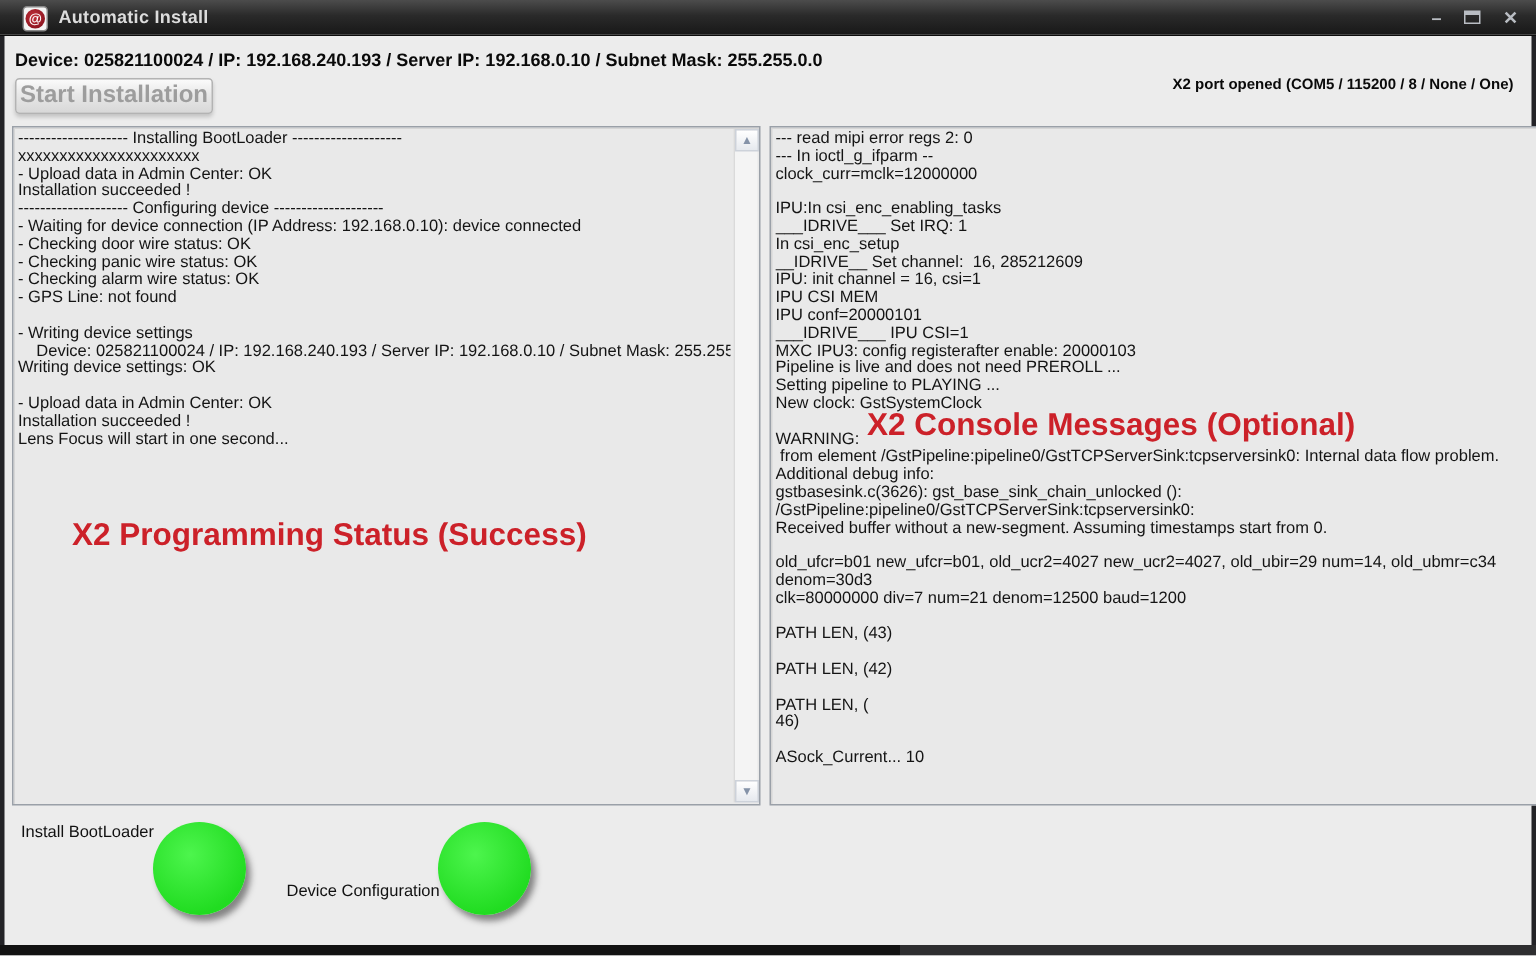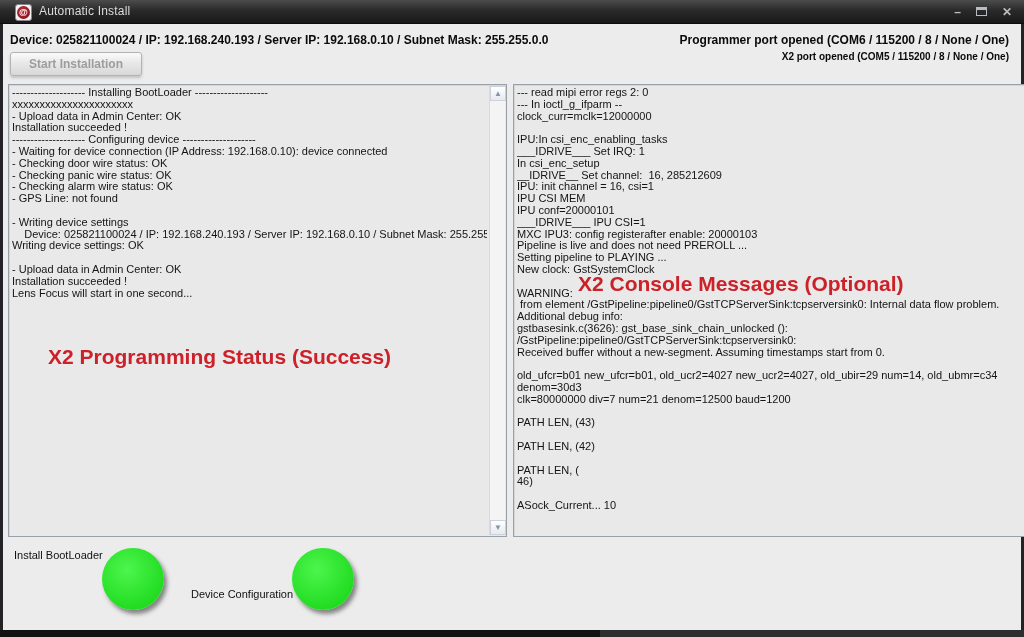--- a/index.html
+++ b/index.html
@@ -8,39 +8,39 @@
 
   .window { position:absolute; left:0; top:0; width:1024px; height:637px; }
 
   
   .titlebar { position:absolute; left:0; top:0; width:1024px; height:24px;
     background:linear-gradient(#4c4c4c, #2a2a2a 45%, #181818); border-bottom:1px solid #0c0c0c; }
   .app-icon { position:absolute; left:15px; top:4px; width:17px; height:17px; background:#f4f4f4;
     border-radius:3px; border:1px solid #888; display:flex; align-items:center; justify-content:center; }
   .app-icon .logo { width:13px; height:13px; border-radius:50%; background:radial-gradient(circle at 42% 38%, #c2313a, #8c1420 75%);
     color:#fff; font-size:9px; line-height:13px; text-align:center; font-weight:bold; }
-  .title-text { position:absolute; left:39px; top:4px; font-size:12px; color:#dcdcdc; letter-spacing:.2px; }
+  .title-text { position:absolute; left:39px; top:4px; font-size:12px; color:#dcdcdc; letter-spacing:.2px;font-weight:bold; }
   .win-controls { position:absolute; right:12px; top:0; height:24px; display:flex; align-items:center; gap:15px; }
   .win-btn { color:#b9bdc3; font-size:12px; font-weight:bold; line-height:12px; cursor:default; }
   .max-glyph { display:inline-block; width:11px; height:9px; border:1px solid #b9bdc3; border-top-width:3px; }
 
   
   .frame-left  { position:absolute; left:0; top:24px; width:3px; height:607px; background:#232327; }
   .frame-right { position:absolute; right:0; top:24px; width:3px; height:607px; background:#232327; }
   .bottom-strip-a { position:absolute; left:0; top:630px; width:600px; height:7px; background:#121212; }
   .bottom-strip-b { position:absolute; left:600px; top:630px; width:424px; height:7px; background:#2e2e30; }
 
   
   .hdr-left { position:absolute; left:10px; top:33px; font-size:12px; font-weight:bold; color:#0a0a0a; }
   .hdr-right1 { position:absolute; right:15px; top:33px; font-size:12px; font-weight:bold; color:#0a0a0a; text-align:right; }
   .hdr-right2 { position:absolute; right:15px; top:51px; font-size:10px; font-weight:bold; color:#0a0a0a; text-align:right; }
 
   .start-btn { position:absolute; left:10px; top:52px; width:132px; height:24px;
     background:linear-gradient(#fbfbfb, #e8e8e8 45%, #d8d8d8); border:1px solid #b3b3b3; border-radius:3px;
-    font-size:12px; font-weight:bold; color:#9d9d9d; font-family:"Liberation Sans",sans-serif;
+    font-size:16px; font-weight:bold; color:#9d9d9d; font-family:"Liberation Sans",sans-serif;
     box-shadow:0 2px 3px rgba(0,0,0,.18); }
 
   
   .panel { position:absolute; top:84px; height:453px; background:#e9e9e9;
     border:1px solid #9aa0a8; box-shadow:inset 1px 1px 0 rgba(0,0,0,.08); }
   .panel.left  { left:8px;  width:499px; }
   .panel.right { left:513px; width:570px; }
   .console { position:absolute; left:3px; top:2px; right:19px; bottom:2px; overflow:hidden;
     font-family:"Liberation Sans",sans-serif; font-size:11px; line-height:11.8px; color:#141414; white-space:pre; }
 
@@ -82,21 +82,20 @@
       <span class="win-btn">–</span>
       <span class="win-btn"><span class="max-glyph"></span></span>
       <span class="win-btn">✕</span>
     </span>
   </div>
 
   <div class="frame-left"></div>
   <div class="frame-right"></div>
 
   <div class="hdr-left">Device: 025821100024 / IP: 192.168.240.193 / Server IP: 192.168.0.10 / Subnet Mask: 255.255.0.0</div>
-  <div class="hdr-right1">Programmer port opened (COM6 / 115200 / 8 / None / One)</div>
   <div class="hdr-right2">X2 port opened (COM5 / 115200 / 8 / None / One)</div>
 
   <button class="start-btn" disabled="">Start Installation</button>
 
   <div class="panel left">
     <pre class="console">-------------------- Installing BootLoader --------------------
 xxxxxxxxxxxxxxxxxxxxxx
 - Upload data in Admin Center: OK
 Installation succeeded !
 -------------------- Configuring device --------------------

